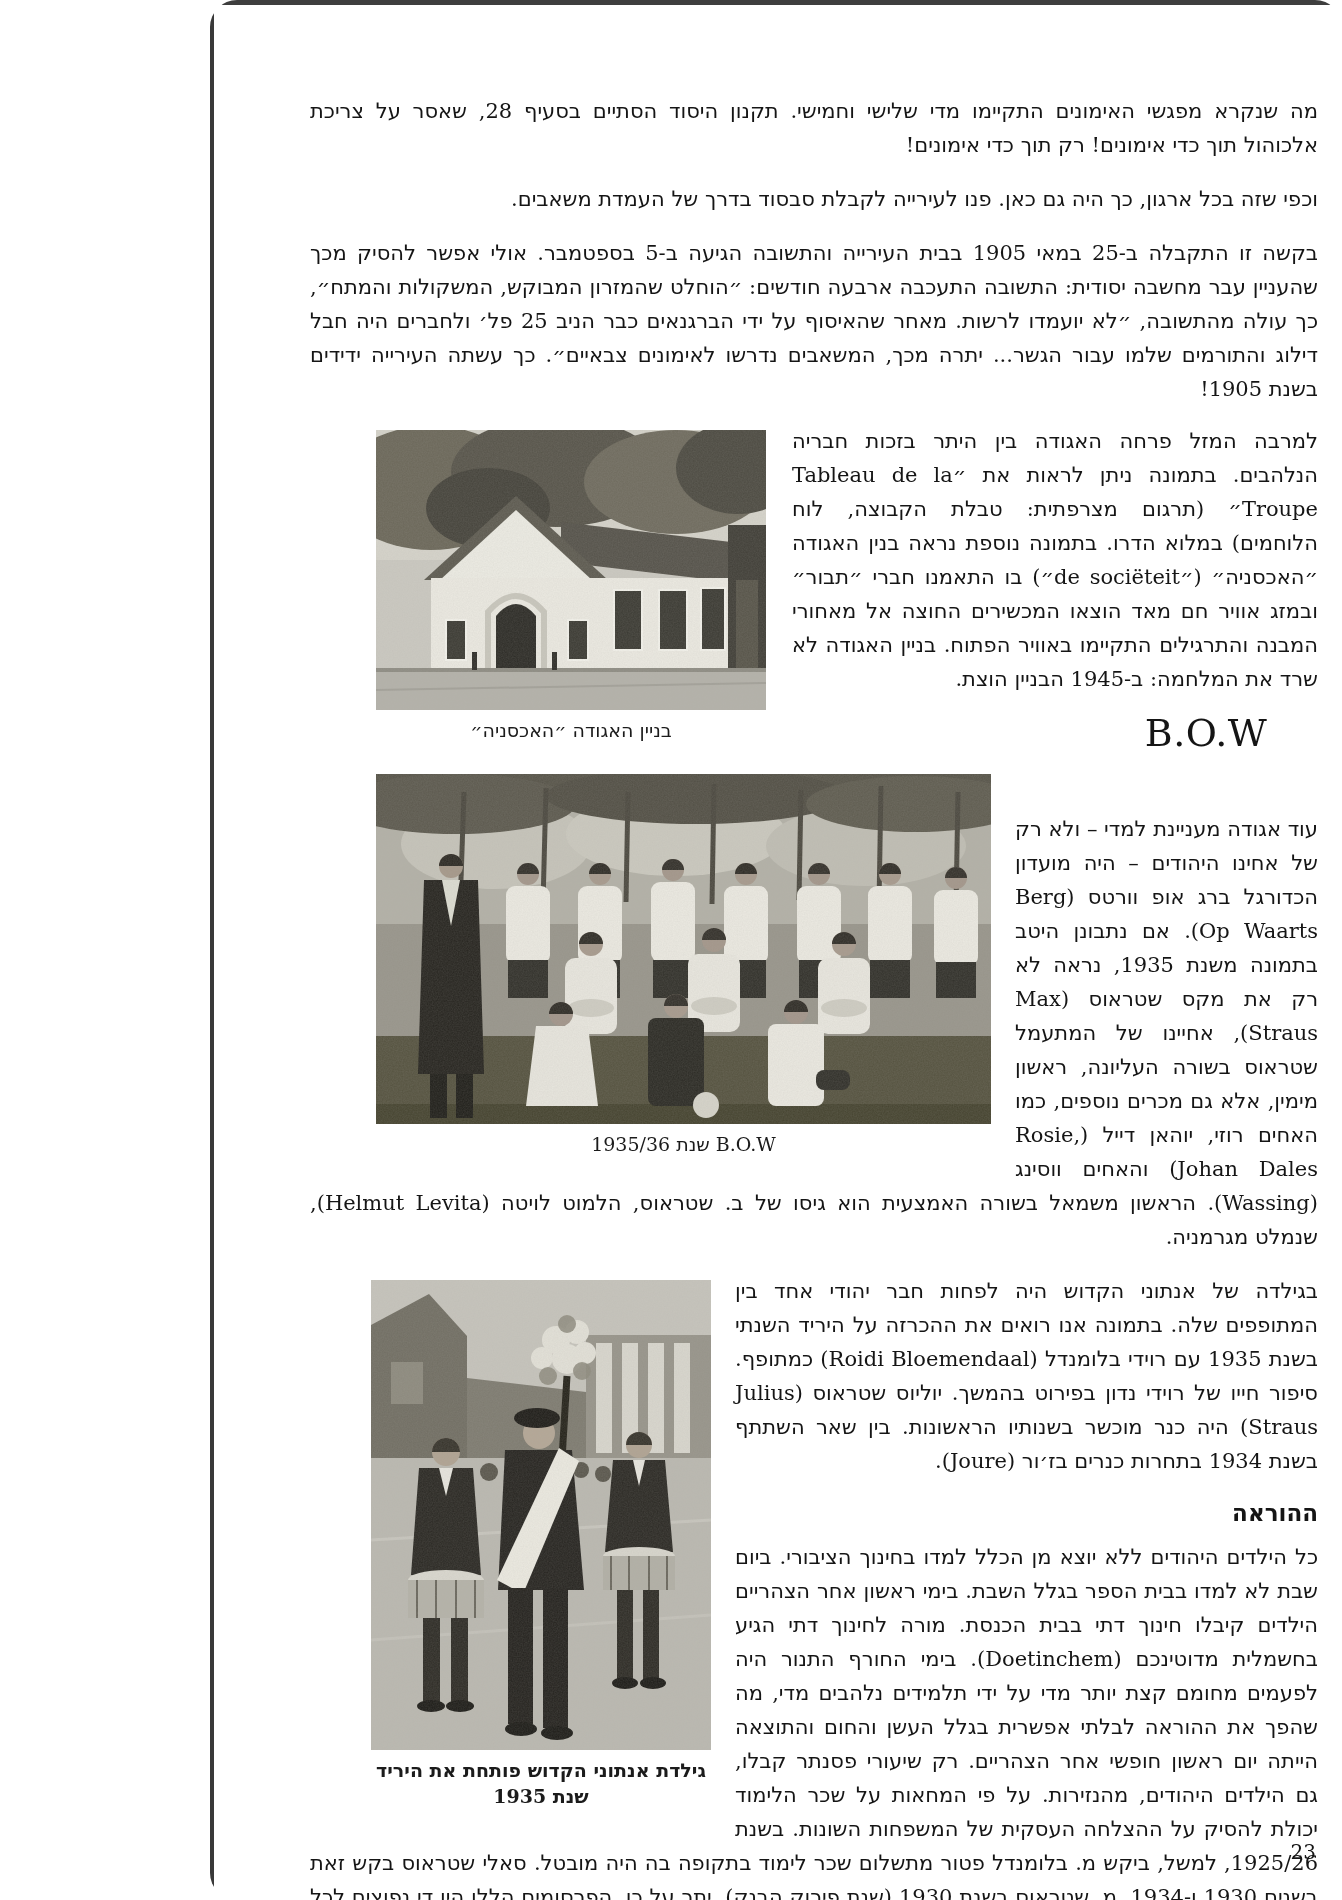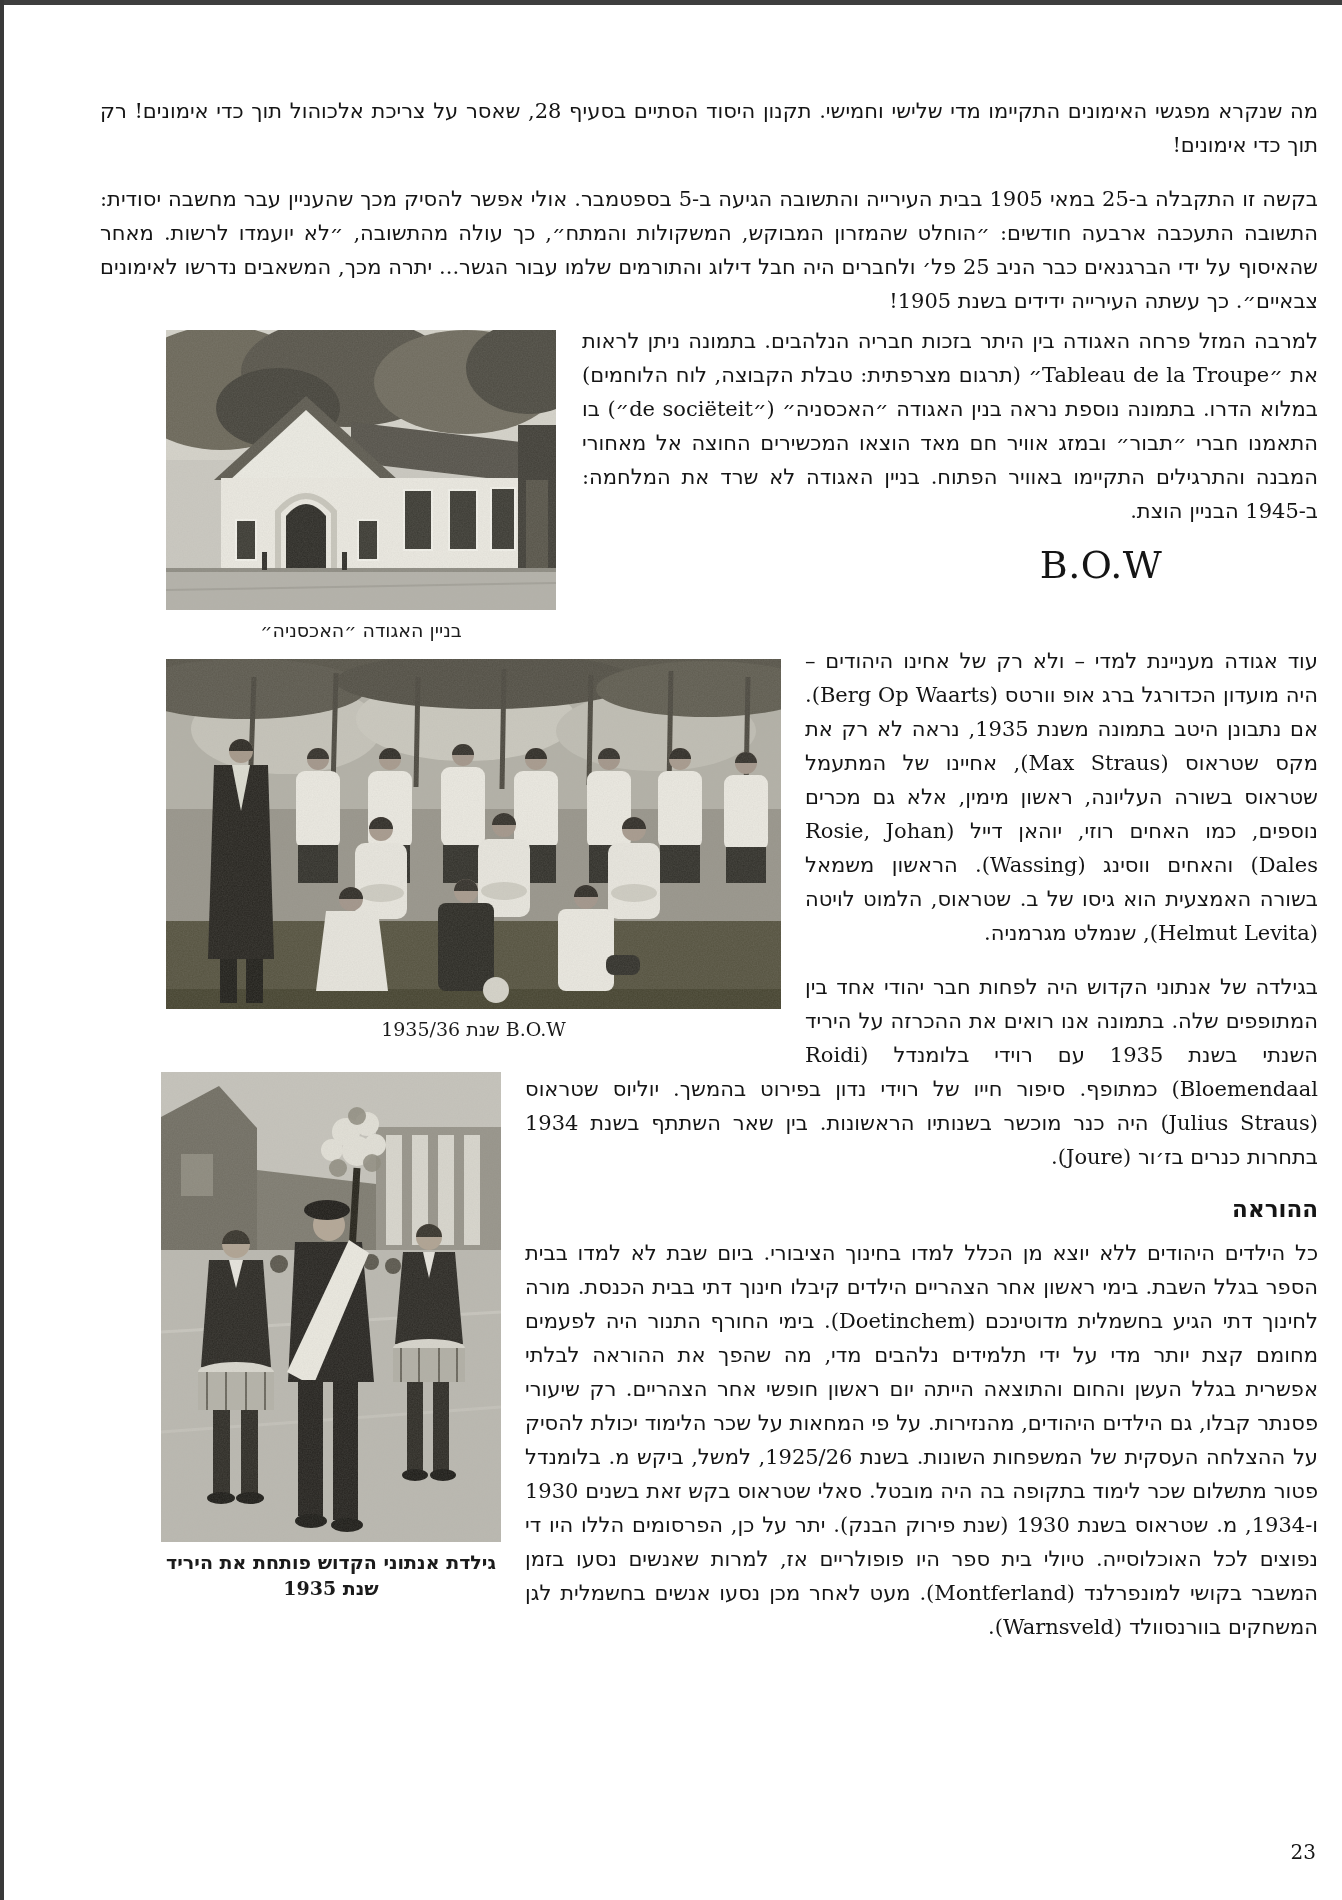--- a/index.html
+++ b/index.html
@@ -1,34 +1,35 @@
 <!DOCTYPE html>
 <html dir="rtl" lang="he"><head>
 <meta charset="utf-8">
 <style>
   html,body{margin:0;padding:0;background:#ffffff;}
   .page{
     position:relative;
-    width:1342px;height:1900px;
+    width:1132px;height:1900px;
     background:#ffffff;
     overflow:hidden;
     direction:rtl;
     font-family:"DejaVu Serif","DejaVu Sans",serif;
     color:#151515;
+    border-radius:27px;
   }
   .edge-top{position:absolute;top:0;left:0;width:100%;height:5px;background:#3e3e3e;}
   .edge-left{position:absolute;top:0;left:0;width:4px;height:100%;background:#393939;}
   .content{
     padding:94px 24px 0 100px;
     font-size:21px;
     line-height:34px;
     text-align:justify;
   }
   .content p{margin:0 0 20px 0;}
-  p.p-intro3{margin-bottom:6px;}
+  p.p-intro3{margin-bottom:18px;}
   p.p-bow{margin-top:62px;}
   figure{margin:0;padding-left:11px;}
   .fig{float:left;clear:left;}
   .fig svg{display:block;}
   figcaption{
     font-size:19px;line-height:26px;
     text-align:center;padding-top:7px;color:#1b1b1b;
     text-align:center;
   }
   .fig-building{width:390px;margin:6px 26px 8px 55px;}
@@ -49,20 +50,21 @@
 </head>
 <body>
 
 <div class="page">
   <div class="edge-top"></div>
   <div class="edge-left"></div>
 
   <div class="content">
 
     <p>מה שנקרא מפגשי האימונים התקיימו מדי שלישי וחמישי. תקנון היסוד הסתיים בסעיף 28, שאסר על צריכת אלכוהול תוך כדי אימונים! רק תוך כדי אימונים!</p>
+    <p>וכפי שזה בכל ארגון, כך היה גם כאן. פנו לעירייה לקבלת סבסוד בדרך של העמדת משאבים.</p>
     <p class="p-intro3">בקשה זו התקבלה ב-25 במאי 1905 בבית העירייה והתשובה הגיעה ב-5 בספטמבר. אולי אפשר להסיק מכך שהעניין עבר מחשבה יסודית: התשובה התעכבה ארבעה חודשים: ״הוחלט שהמזרון המבוקש, המשקולות והמתח״, כך עולה מהתשובה, ״לא יועמדו לרשות. מאחר שהאיסוף על ידי הברגנאים כבר הניב 25 פל׳ ולחברים היה חבל דילוג והתורמים שלמו עבור הגשר... יתרה מכך, המשאבים נדרשו לאימונים צבאיים״. כך עשתה העירייה ידידים בשנת 1905!</p>
 
     <figure class="fig fig-building">
       <svg width="390" height="280" viewBox="0 0 390 280">
         <defs>
           <filter id="grainA" x="0" y="0" width="100%" height="100%">
             <feTurbulence type="fractalNoise" baseFrequency="0.8" numOctaves="2" stitchTiles="stitch"></feTurbulence>
             <feColorMatrix type="matrix" values="0 0 0 0 0.42  0 0 0 0 0.41  0 0 0 0 0.38  0 0 0 0.4 0"></feColorMatrix>
           </filter>
         </defs>

